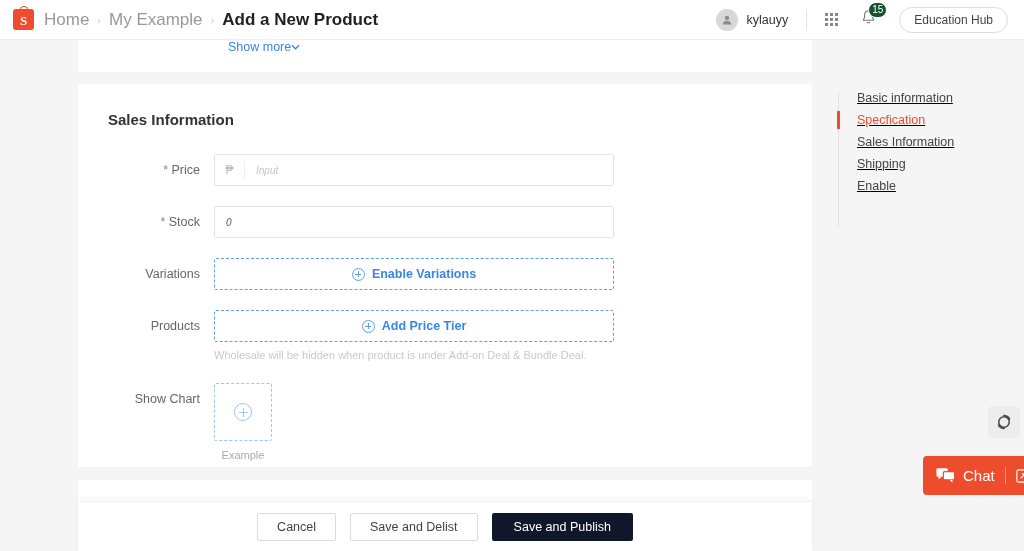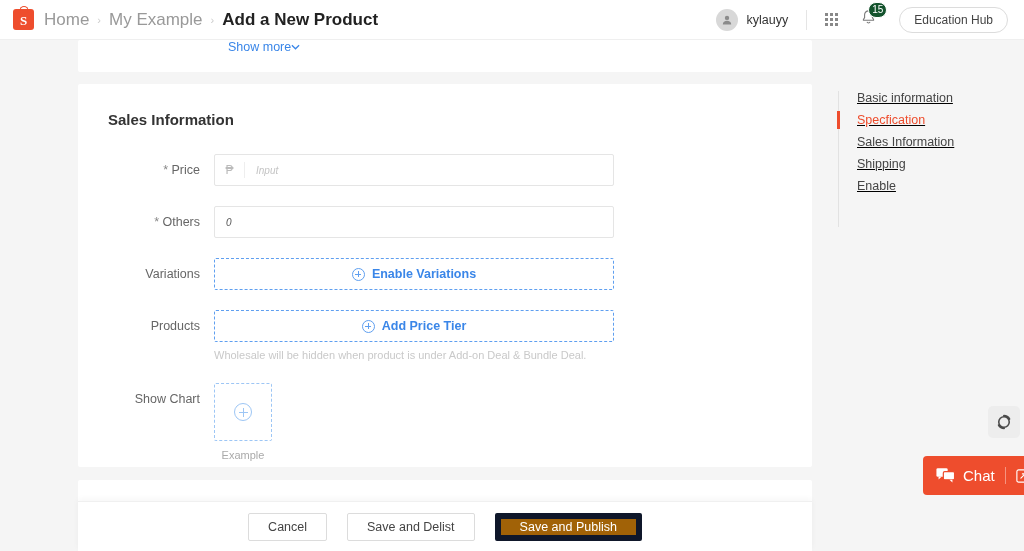--- a/index.html
+++ b/index.html
@@ -223,32 +223,32 @@
   }
   .chat-sep { width: 1px; height: 17px; background: #f59480; margin: 0 10px; }
 
   
   .footer {
     position: absolute; left: 78px; top: 501px;
     width: 734px; height: 50px;
     background: #fff;
     border-top: 1px solid #f0f0f0;
     display: flex; align-items: center; justify-content: center;
-    gap: 20px; z-index: 30;
+    gap: 14px; z-index: 30;
     box-shadow: 0 -2px 6px rgba(0,0,0,0.04);
   }
   .btn {
     height: 28px; padding: 0 19px; border-radius: 2px;
     font-size: 12.5px; display: flex; align-items: center;
     justify-content: center; cursor: pointer;
     font-family: "Liberation Sans", sans-serif;
   }
   .btn-ghost { background: #fff; border: 1px solid #dcdcdc; color: #444; }
   .btn-primary {
-    background: #a16207; border: 6px solid #0f172a; color: #fff;
+    background: #0f172a; border: 3px solid #0f172a; color: #fff;
   }
 </style>
 </head>
 <body>
 
 <div class="page">
 
   <div class="topbar">
 
     <div class="logo-wrap">
@@ -322,21 +322,21 @@
 
       <div class="form-row first">
         <div class="lbl req">Price</div>
         <div class="inp">
           <span class="prefix">₱</span>
           <input class="field" type="text" placeholder="Input" style="">
         </div>
       </div>
 
       <div class="form-row">
-        <div class="lbl req">Others</div>
+        <div class="lbl req">Stock</div>
         <div class="inp">
           <input class="field" type="text" value="0" style="">
         </div>
       </div>
 
       <div class="form-row">
         <div class="lbl">Variations</div>
         <div class="dashed-btn">
           <span class="plus-circ"></span>
           <span>Enable Variations</span>

